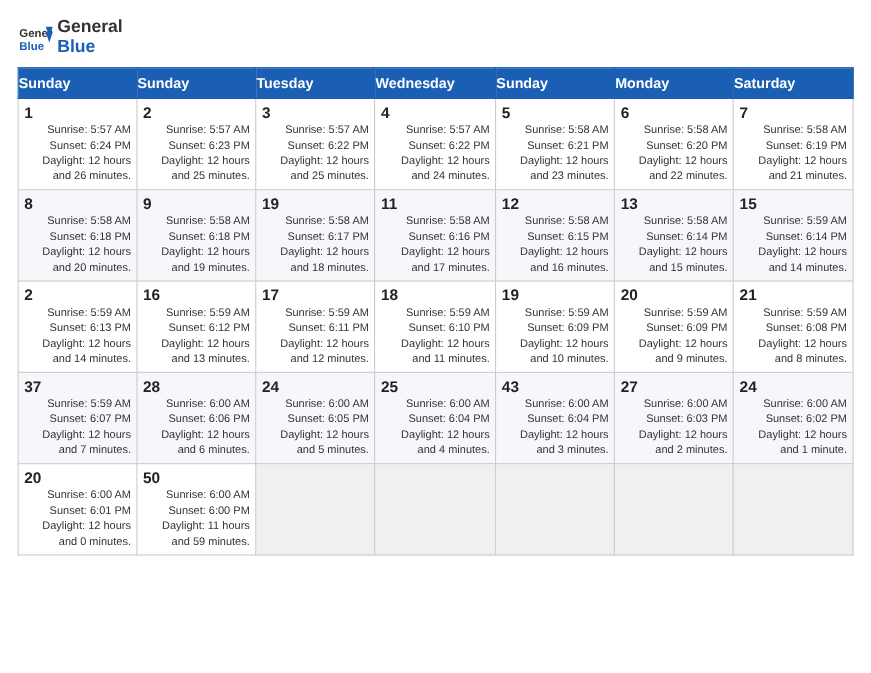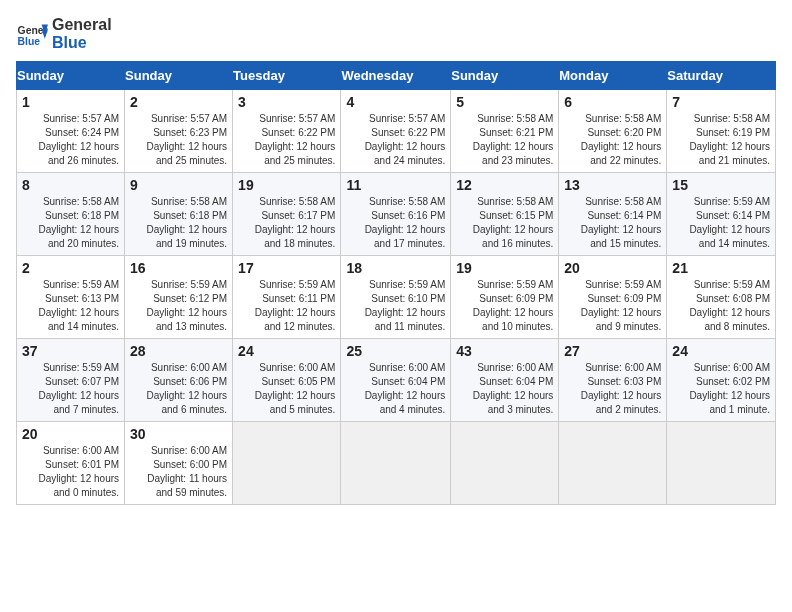--- a/index.html
+++ b/index.html
@@ -229,21 +229,21 @@
           <span class="day-num">24</span>
           <div class="day-info">Sunrise: 6:00 AM<br>Sunset: 6:02 PM<br>Daylight: 12 hours and 1 minute.</div>
         </td>
       </tr>
       <tr>
         <td>
           <span class="day-num">20</span>
           <div class="day-info">Sunrise: 6:00 AM<br>Sunset: 6:01 PM<br>Daylight: 12 hours and 0 minutes.</div>
         </td>
         <td>
-          <span class="day-num">30</span>
+          <span class="day-num">50</span>
           <div class="day-info">Sunrise: 6:00 AM<br>Sunset: 6:00 PM<br>Daylight: 11 hours and 59 minutes.</div>
         </td>
         <td class="empty-cell"></td>
         <td class="empty-cell"></td>
         <td class="empty-cell"></td>
         <td class="empty-cell"></td>
         <td class="empty-cell"></td>
       </tr>
     </tbody>
 </table>

